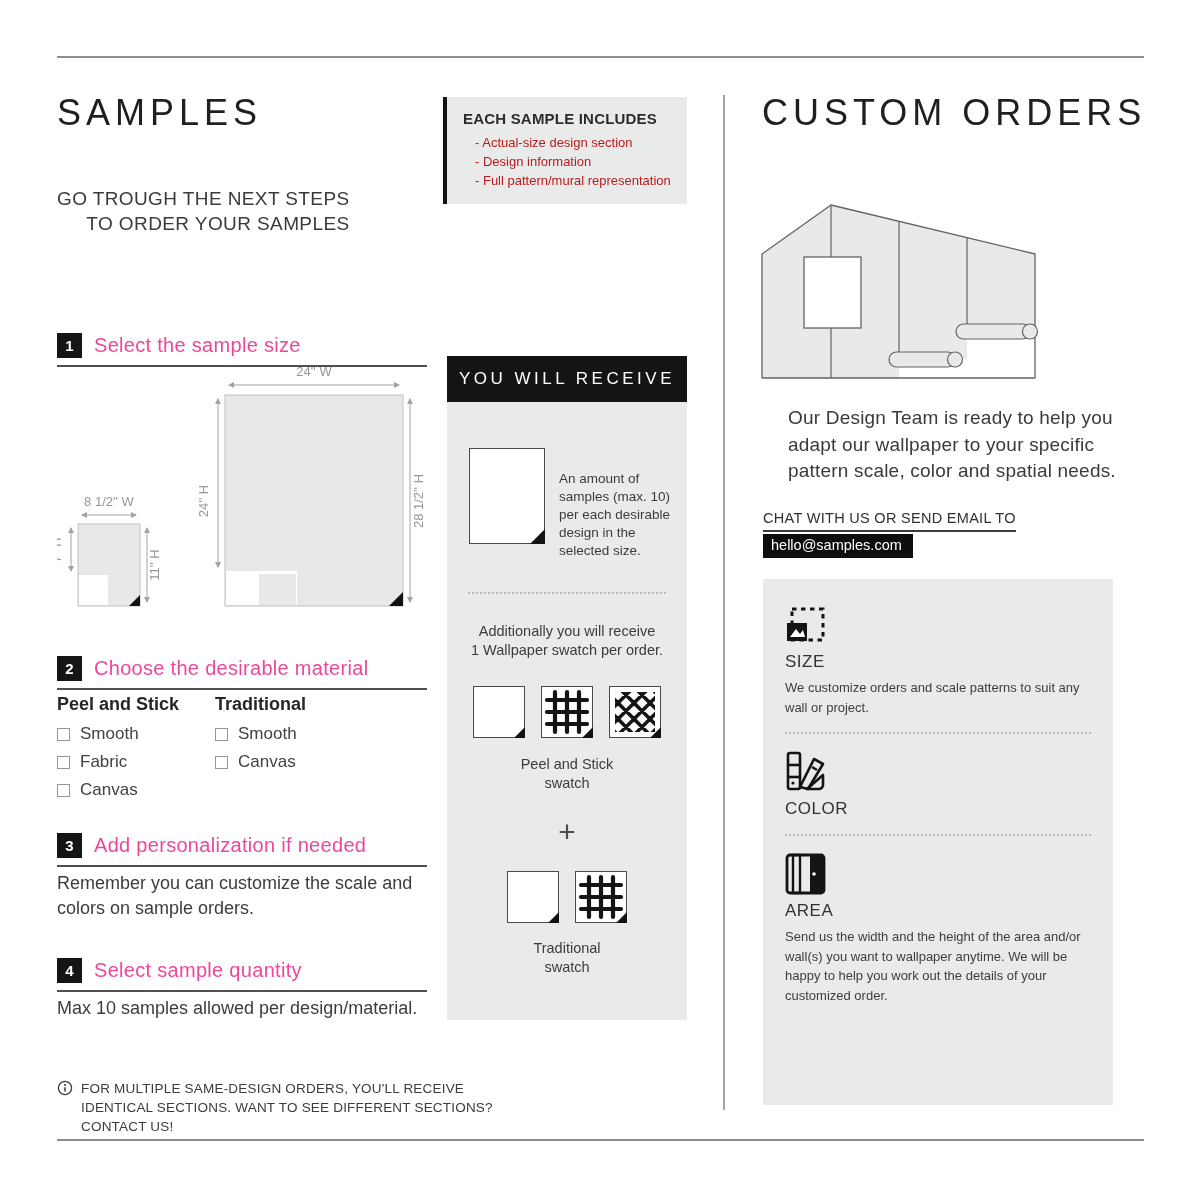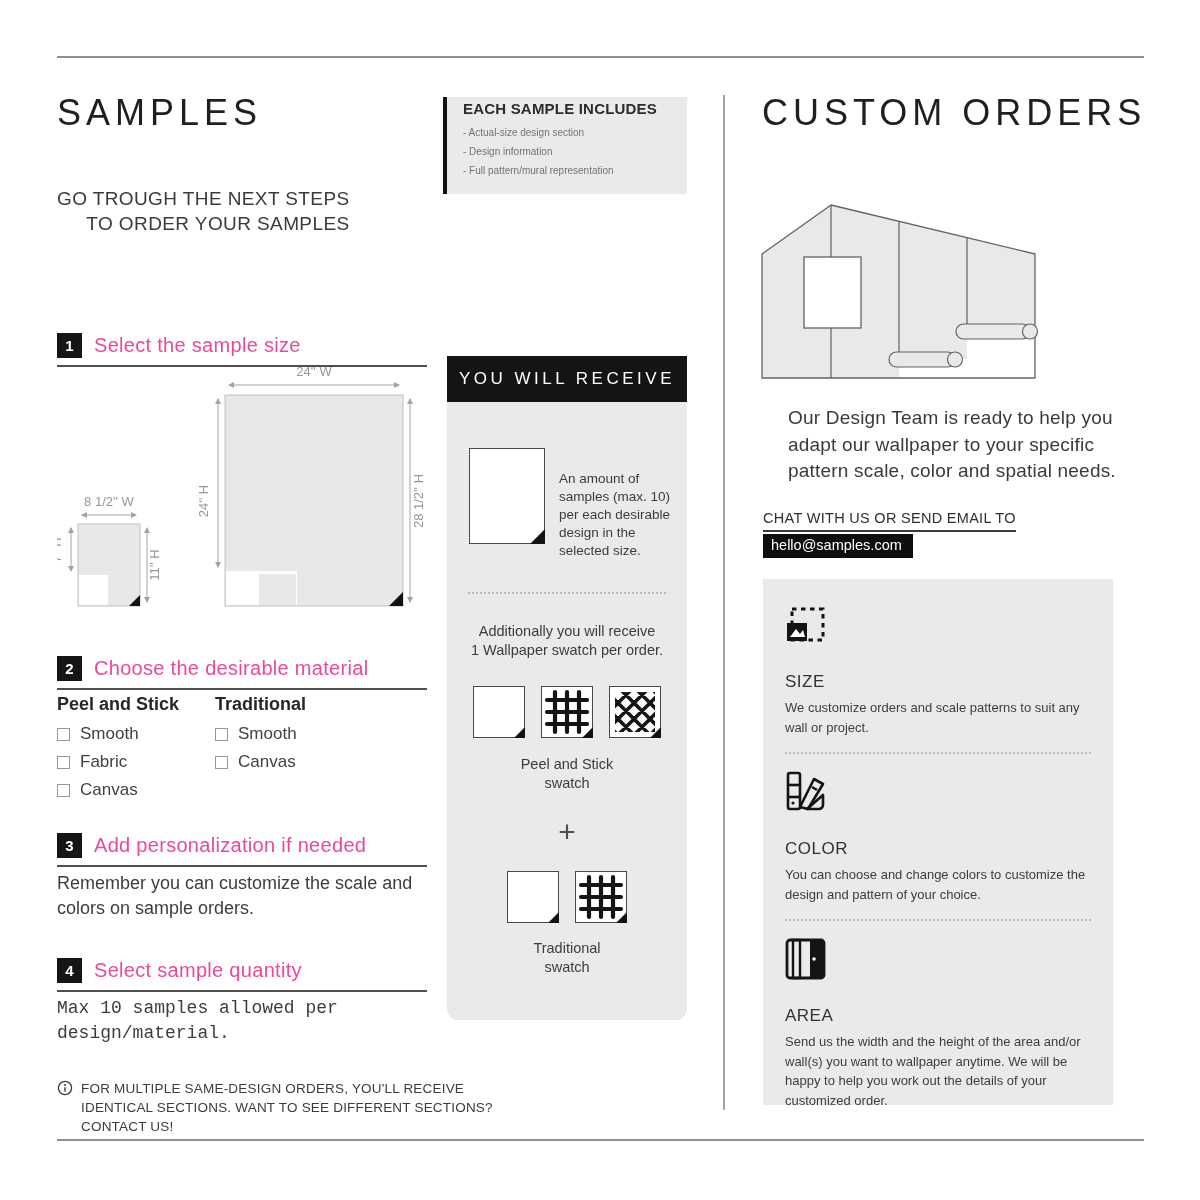--- a/index.html
+++ b/index.html
@@ -17,23 +17,23 @@
         display:flex;align-items:center;justify-content:center;flex:0 0 auto;}
   .step-label{font-size:20px;color:#ec4899;letter-spacing:.3px;}
   
   .mat-col{width:158px;}
   .mat-title{font-size:18px;font-weight:bold;color:#262626;margin-bottom:9px;}
   .opt{display:flex;align-items:center;gap:10px;margin-top:8px;font-size:17px;color:#424242;}
   .cbx{width:13px;height:13px;border:1.5px solid #979797;background:#fff;flex:0 0 auto;}
   .note{font-size:18px;line-height:25px;color:#3d3d3d;}
   .footer-note{display:flex;gap:8px;font-size:13.5px;line-height:19px;letter-spacing:.2px;color:#3c3c3c;width:480px;}
   
-  .includes{width:244px;background:#e9eaea;border-left:4px solid #121212;padding:3px 14px 14px 16px;}
+  .includes{width:244px;background:#e9eaea;border-left:4px solid #121212;padding:13px 14px 14px 16px;}
   .includes-title{font-size:15px;font-weight:bold;color:#2c2c2c;letter-spacing:.2px;margin-bottom:6px;}
-  .includes-item{font-size:10px;line-height:19px;color:#737373;padding-left:9px;text-indent:-9px;}
+  .includes-item{font-size:13px;line-height:19px;color:#b91c1c;padding-left:9px;text-indent:-9px;margin-left:12px;}
   .receive{width:240px;height:664px;background:#e9eaea;}
   .banner{height:46px;background:#141414;color:#fff;display:flex;align-items:center;justify-content:center;
           font-size:17px;letter-spacing:3.5px;}
   .sheet{position:relative;background:#fff;border:1px solid #4a4a4a;}
   .sheet::after{content:"";position:absolute;right:-1px;bottom:-1px;width:0;height:0;
           border-style:solid;border-width:0 0 15px 15px;border-color:transparent transparent #121212 transparent;}
   .sheet.sm::after{border-width:0 0 11px 11px;}
   .sample-row{display:flex;gap:14px;padding:46px 10px 0 22px;}
   .sample-text{font-size:13.5px;line-height:18px;color:#3c3c3c;width:124px;padding-top:22px;}
   .dotdiv{border-top:2px dotted #b8b8b8;}
@@ -41,21 +41,21 @@
   .swatch-row{display:flex;justify-content:center;gap:16px;}
   .swatch{width:52px;height:52px;}
   .plus{font-size:30px;font-weight:300;color:#4e4e4e;text-align:center;line-height:30px;}
   .vdiv{position:absolute;left:723px;top:95px;width:1.5px;height:1015px;background:#a3a3a3;}
   
   .intro{font-size:19px;line-height:26.5px;letter-spacing:.2px;color:#3a3a3a;width:356px;}
   .chat{display:inline-block;font-size:14.5px;letter-spacing:.3px;color:#2f2f2f;
         border-bottom:2px solid #3b3b3b;padding-bottom:4px;}
   .email{display:inline-block;background:#0e0e0e;color:#fff;font-size:14.5px;padding:3px 11px 5px 8px;margin-top:2px;}
   .features{width:350px;height:526px;background:#e9eaea;padding:27px 22px;}
-  .feat-title{font-size:17px;letter-spacing:.5px;color:#333;margin-top:22px;}
+  .feat-title{font-size:17px;letter-spacing:.5px;color:#333;margin-top:2px;}
   .feat-text{font-size:13px;line-height:19.5px;color:#3d3d3d;margin-top:6px;}
   .feat-div{border-top:2px dotted #bcbcbc;margin:15px 0 17px 0;}
   svg text{font-family:"Liberation Sans",sans-serif;}
   .dimtxt{fill:#979797;font-size:13px;}
 </style>
 </head>
 <body>
 
 <div class="page">
 
@@ -144,39 +144,39 @@
   <div class="abs step" style="left:57px;top:833px;">
     <div class="chip">3</div>
     <div class="step-label">Add personalization if needed</div>
   </div>
   <div class="abs note" style="left:57px;top:871px;width:378px;">Remember you can customize the scale and colors on sample orders.</div>
 
   <div class="abs step" style="left:57px;top:958px;">
     <div class="chip">4</div>
     <div class="step-label">Select sample quantity</div>
   </div>
-  <div class="abs note" style="left:57px;top:996px;width:390px;font-family:Liberation Mono, monospace;">Max 10 samples allowed per design/material.</div>
+  <div class="abs note" style="left:57px;top:996px;width:390px;">Max 10 samples allowed per design/material.</div>
 
   <div class="abs footer-note" style="left:57px;top:1079px;">
     <svg width="16" height="16" viewBox="0 0 16 16" style="flex:0 0 auto;margin-top:1px;">
       <circle cx="8" cy="8" r="6.6" fill="none" stroke="#3c3c3c" stroke-width="1.3"></circle>
       <circle cx="8" cy="4.9" r="1" fill="#3c3c3c"></circle>
       <line x1="8" y1="7.2" x2="8" y2="11.4" stroke="#3c3c3c" stroke-width="1.5"></line>
     </svg>
     <div>FOR MULTIPLE SAME-DESIGN ORDERS, YOU'LL RECEIVE IDENTICAL SECTIONS. WANT TO SEE DIFFERENT SECTIONS? CONTACT US!</div>
   </div>
 
   <div class="abs includes" style="left:443px;top:97px;">
     <div class="includes-title">EACH SAMPLE INCLUDES</div>
     <div class="includes-item">- Actual-size design section</div>
     <div class="includes-item">- Design information</div>
     <div class="includes-item">- Full pattern/mural representation</div>
   </div>
 
-  <div class="abs receive" style="left:447px;top:356px;border-radius:11px;">
+  <div class="abs receive" style="left:447px;top:356px;">
     <div class="banner">YOU WILL RECEIVE</div>
 
     <div class="sample-row">
       <div class="sheet" style="width:76px;height:96px;flex:0 0 auto;"></div>
       <div class="sample-text">An amount of samples (max. 10) per each desirable design in the selected size.</div>
     </div>
 
     <div class="dotdiv" style="width:198px;margin:32px auto 0 auto;"></div>
 
     <div class="mid-center" style="margin-top:28px;">
@@ -288,21 +288,20 @@
           <rect x="3" y="2" width="12" height="36" rx="2"></rect>
           <line x1="3" y1="14" x2="15" y2="14"></line>
           <line x1="3" y1="26" x2="15" y2="26"></line>
           <path d="M15,36 L29,8 L38,13 L23,38 Z"></path>
           <path d="M22,38 L38,24 L38,34 C38,36 36,38 34,38 Z"></path>
         </g>
         <circle cx="8" cy="32" r="1.6" fill="#141414"></circle>
         <line x1="27" y1="16" x2="32" y2="19" stroke="#141414" stroke-width="2.6"></line>
       </svg>
       <div class="feat-title">COLOR</div>
-      <div class="feat-text">You can choose and change colors to customize the design and pattern of your choice.</div>
     </div>
     <div class="feat-div"></div>
 
     <div>
       <svg width="42" height="42" viewBox="0 0 42 42">
         <rect x="2" y="2" width="37" height="38" rx="3" fill="none" stroke="#141414" stroke-width="2.8"></rect>
         <rect x="8" y="2" width="7" height="38" fill="none" stroke="#141414" stroke-width="2.4"></rect>
         <rect x="25" y="2" width="14" height="38" fill="#141414"></rect>
         <circle cx="29" cy="21" r="1.8" fill="#ffffff"></circle>
       </svg>

